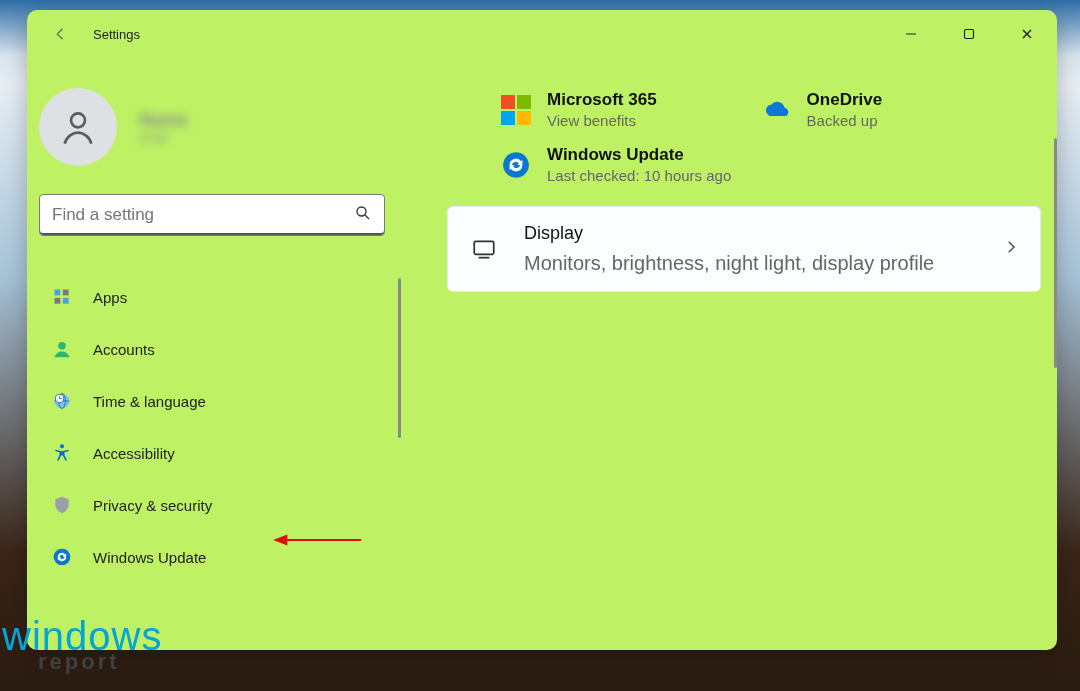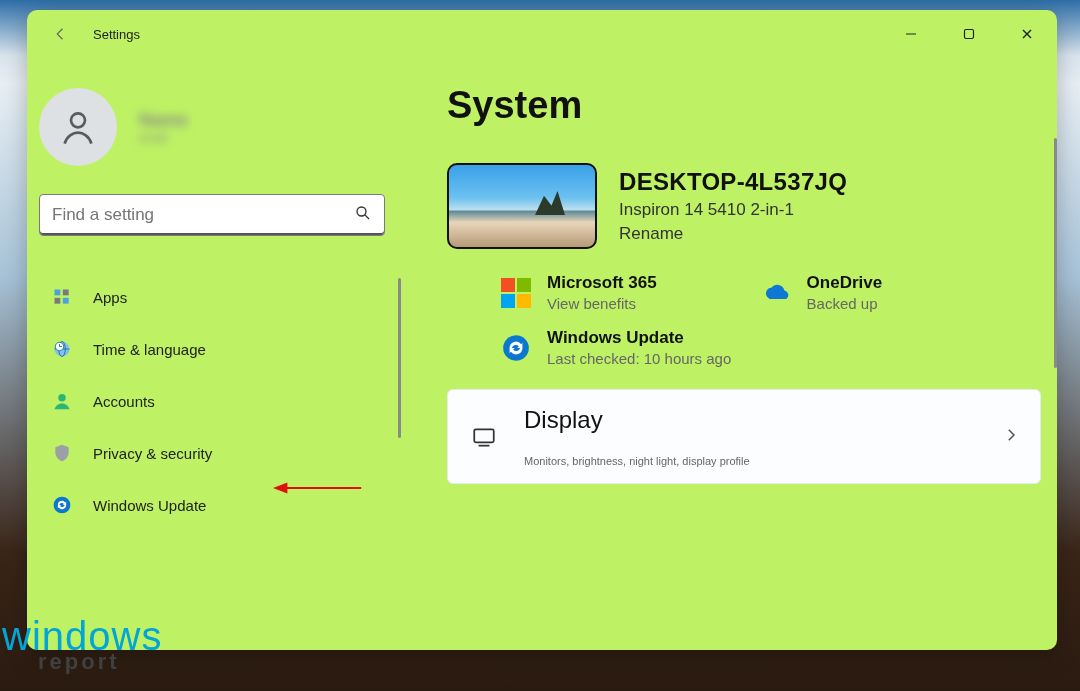--- a/index.html
+++ b/index.html
@@ -69,22 +69,22 @@
   .tile { display:flex; align-items:center; gap:16px;margin-left:48px;}
   .tile-logo { width:30px; height:30px; display:flex; align-items:center; justify-content:center; flex-shrink:0;}
   .tile-title { font-size:17px; font-weight:600; color:#111;}
   .tile-sub { font-size:15px; color:#666; margin-top:2px;}
   .tiles.second { margin-top:16px; margin-bottom:22px;}
   .list-card {
     width: 594px; background:#fcfdfe; border:1px solid #e7e9eb; border-radius:6px;
     padding:16px 20px; display:flex; align-items:center; gap:24px; margin-bottom:12px;
   }
   .card-icon { width:32px; height:32px; display:flex; align-items:center; justify-content:center; color:#333;}
-  .card-text .ctitle { font-size:24px; color:#111;}
-  .card-text .csub { font-size:11px; color:#666; margin-top:21px;}
+  .card-text .ctitle { font-size:18px; color:#111;}
+  .card-text .csub { font-size:20px; color:#666; margin-top:8px;}
   .chev { margin-left:auto; color:#555;}
   .main-scroll { position:absolute; right:0; top:80px; width:3px; height:230px; background:#8a8a8a; border-radius:2px;}
   .watermark { position:absolute; left:2px; bottom:20px; color:#03a4d6; font-family: "Segoe UI", Arial, sans-serif; line-height:.82; }
   .watermark .w1 { font-size:40px; font-weight:300; letter-spacing:1px;}
   .watermark .w2 { font-size:22px; font-weight:700; letter-spacing:3px; display:inline-block; margin-left:36px; color:#404040;}
   .ms-logo { display:grid; grid-template-columns:14px 14px; grid-template-rows:14px 14px; gap:2px;}
   .ms-logo span:nth-child(1){background:#f25022;} .ms-logo span:nth-child(2){background:#7fba00;}
   .ms-logo span:nth-child(3){background:#00a4ef;} .ms-logo span:nth-child(4){background:#ffb900;}
 </style>
 </head>
@@ -156,42 +156,51 @@
                   <rect x="3" y="13" width="7" height="7" fill="#7a7a7a"></rect>
                   <rect x="13" y="13" width="7" height="7" fill="#4aa0e0"></rect>
                 </svg>
             </span>
             <span>Apps</span>
           </div>
 
           <div class="nav-item">
             <span class="nav-icon">
               <svg viewBox="0 0 24 24">
+                  <circle cx="12" cy="8" r="4.5" fill="#2bb673"></circle>
+                  <path d="M3 22c1-5 6-7 9-7s8 2 9 7" fill="#2bb673"></path>
+                </svg>
+            </span>
+            <span>Accounts</span>
+          </div>
+
+          <div class="nav-item">
+            <span class="nav-icon">
+              <svg viewBox="0 0 24 24">
                   <circle cx="12" cy="12" r="9" fill="#7fc4e8"></circle>
                   <ellipse cx="12" cy="12" rx="4" ry="9" fill="none" stroke="#1565a8" stroke-width="1"></ellipse>
                   <line x1="3" y1="12" x2="21" y2="12" stroke="#1565a8"></line>
                   <circle cx="9" cy="9" r="5" fill="#fff" stroke="#1565a8"></circle>
                   <line x1="9" y1="9" x2="9" y2="6" stroke="#1565a8"></line>
                   <line x1="9" y1="9" x2="12" y2="9" stroke="#1565a8"></line>
                 </svg>
             </span>
             <span>Time &amp; language</span>
           </div>
 
-          <div class="nav-item">
-            <span class="nav-icon">
-              <svg viewBox="0 0 24 24">
-                  <circle cx="12" cy="8" r="4.5" fill="#2bb673"></circle>
-                  <path d="M3 22c1-5 6-7 9-7s8 2 9 7" fill="#2bb673"></path>
-                </svg>
-            </span>
-            <span>Accounts</span>
-          </div>
-
-
+
+          <div class="nav-item">
+            <span class="nav-icon">
+              <svg viewBox="0 0 24 24" fill="#0b6bd6">
+                  <circle cx="12" cy="4" r="2.4"></circle>
+                  <path d="M4 8l8 2 8-2v2l-5 1v3l3 7h-2l-3-6h-2l-3 6H6l3-7v-3L4 10z"></path>
+                </svg>
+            </span>
+            <span>Accessibility</span>
+          </div>
 
           <div class="nav-item">
             <span class="nav-icon">
               <svg viewBox="0 0 24 24">
                   <path d="M12 2l8 3v6c0 5-3.3 9-8 11-4.7-2-8-6-8-11V5z" fill="#9aa0a6"></path>
                 </svg>
             </span>
             <span>Privacy &amp; security</span>
           </div>
 
@@ -208,30 +217,21 @@
                 <polygon points="0,10 16,4 16,16" fill="#d11"></polygon>
               </svg>
           </div>
 
         </div>
         <div class="scroll-line"></div>
       </div>
     </div>
 
     <div class="main">
-      <h1 class="page-title">System</h1>
-
-      <div class="hero">
-        <div class="thumb"></div>
-        <div class="hero-text">
-          <div class="dname">DESKTOP-4L537JQ</div>
-          <div class="model">Inspiron 14 5410 2-in-1</div>
-          <div class="rename">Rename</div>
-        </div>
-      </div>
+
 
       <div class="tiles">
         <div class="tile">
           <div class="tile-logo">
               <div class="ms-logo">
                 <span></span>
                 <span></span>
                 <span></span>
                 <span></span>
               </div>

